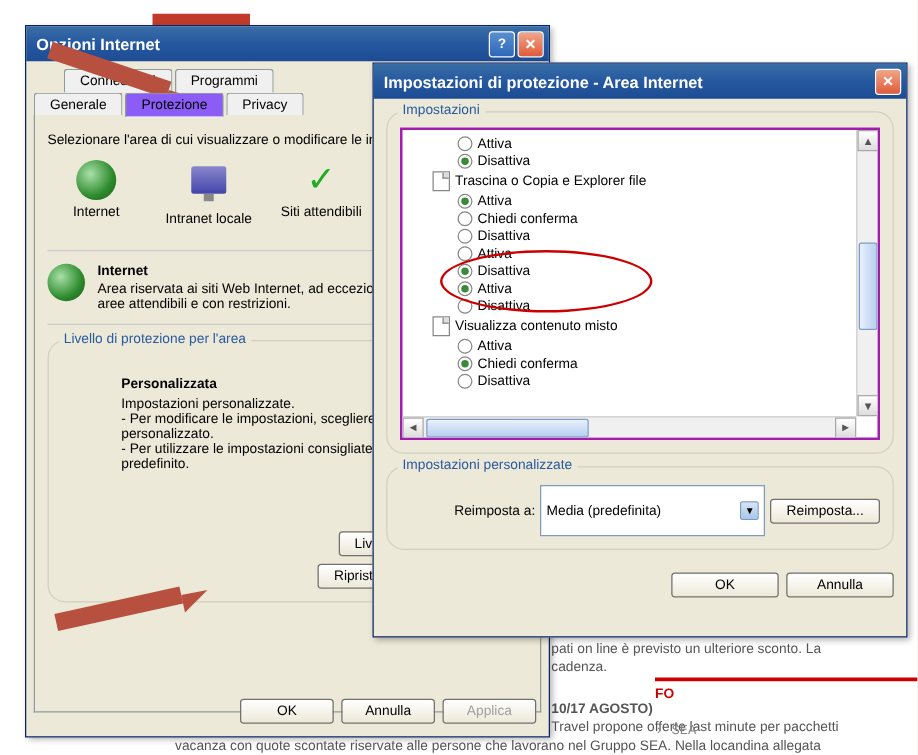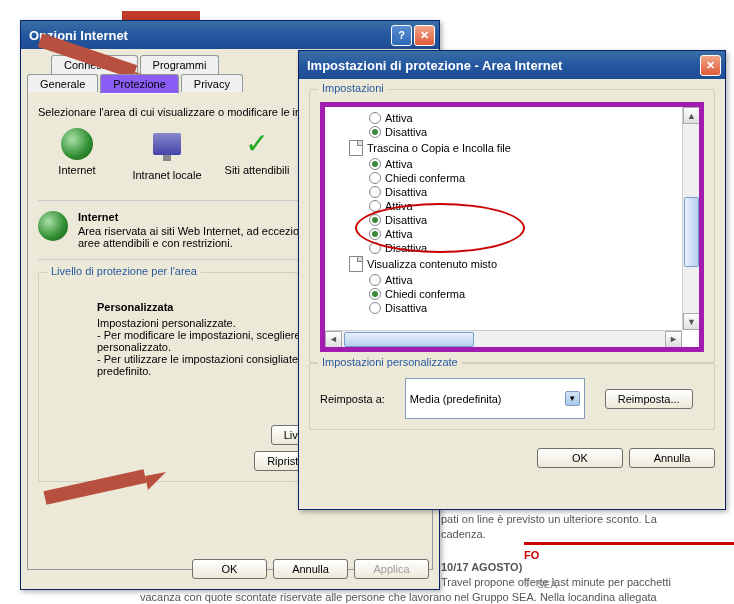--- a/index.html
+++ b/index.html
@@ -33,29 +33,29 @@
   .intranet-icon { background: linear-gradient(#88c, #44a); width:28px; height:22px; margin:5px auto; border-radius:2px; position:relative;}
   .intranet-icon::after{content:''; position:absolute; bottom:-6px; left:10px; width:8px; height:6px; background:#888;}
   .check-icon { color: #2a2; font-size: 28px; line-height: 32px; }
   .restrict-icon { color: #c22; font-size: 28px; line-height: 32px; }
   .icon-label { font-size: 11px; }
   
   .zone-desc { display: flex; gap: 8px; margin-bottom: 12px; border-top:1px solid #ccc; border-bottom:1px solid #ccc; padding:10px 0;}
   .zone-desc-icon { width: 32px; flex-shrink: 0; }
   .zone-title { font-weight: bold; margin-bottom: 2px; }
   
-  .groupbox { border: 1px solid #d0d0bf; border-radius: 2px; padding: 10px; position: relative; }
+  .groupbox { border: 1px solid #d0d0bf; border-radius: 14px; padding: 10px; margin-bottom: 10px; position: relative; }
   .groupbox-title { position: absolute; top: -8px; left: 8px; background: #ece9d8; padding: 0 4px; color: #2a5a9e; }
   
   .btn { background: linear-gradient(#fff, #ece9d8); border: 1px solid #707070; border-radius: 3px; padding: 3px 12px; cursor: pointer; min-width: 75px; }
   .btn:disabled, .btn.disabled { color: #a0a0a0; }
   
   .bottom-btns { position: absolute; bottom: 10px; right:10px; display: flex; gap: 6px; }
   
-  .settings-tree { background: #fff; border: 5px solid #a21caf; height: 250px; overflow: hidden; position: relative; }
+  .settings-tree { background: #fff; border: 2px solid #a21caf; height: 250px; overflow: hidden; position: relative; }
   .tree-content { padding: 4px; }
   .tree-item { display: flex; align-items: center; gap: 4px; padding: 1px 0; }
   .tree-item.l1 { margin-left: 20px; }
   .tree-item.l2 { margin-left: 40px; }
   .page-icon { width: 14px; height: 16px; background: #fff; border: 1px solid #888; position: relative; }
   .page-icon::after{content:''; position:absolute; top:0; right:0; width:4px; height:4px; background:#ddd; border-left:1px solid #888; border-bottom:1px solid #888;}
   .radio { width: 12px; height: 12px; border: 1px solid #888; border-radius: 50%; background: #fff; display: inline-flex; align-items: center; justify-content: center; flex-shrink: 0; }
   .radio.sel::after { content: ''; width: 6px; height: 6px; background: #3a8a3a; border-radius: 50%; }
   
   .red-highlight { position: absolute; border: 2px solid #c00; border-radius: 50% / 50%; pointer-events: none; }
@@ -196,21 +196,21 @@
             <div class="tree-item l2">
               <span class="radio"></span>
               <span>Attiva</span>
             </div>
             <div class="tree-item l2">
               <span class="radio sel"></span>
               <span>Disattiva</span>
             </div>
             <div class="tree-item l1">
               <span class="page-icon"></span>
-              <span>Trascina o Copia e Incolla file</span>
+              <span>Trascina o Copia e Explorer file</span>
             </div>
             <div class="tree-item l2">
               <span class="radio sel"></span>
               <span>Attiva</span>
             </div>
             <div class="tree-item l2">
               <span class="radio"></span>
               <span>Chiedi conferma</span>
             </div>
             <div class="tree-item l2">
@@ -259,21 +259,21 @@
           <div class="sb-btn">◄</div>
           <div class="sb-thumb-h"></div>
           <div class="sb-track-h"></div>
           <div class="sb-btn">►</div>
         </div>
         <div class="red-highlight" style="left:30px; top:96px; width:170px; height:50px;"></div>
       </div>
     </div>
     <div class="groupbox" style="padding:14px 10px 10px;">
       <span class="groupbox-title">Impostazioni personalizzate</span>
-      <div style="display:flex; align-items:center; gap:20px;">
+      <div style="display:flex; align-items:center; gap:4px;justify-content:flex-end;">
         <span>Reimposta a:</span>
         <div class="select">
           <span>Media (predefinita)</span>
           <span class="select-arrow">▼</span>
         </div>
         <button class="btn">Reimposta...</button>
       </div>
     </div>
     <div style="display:flex; justify-content:flex-end; gap:6px; margin-top:18px;">
       <button class="btn" style="min-width:86px;">OK</button>

